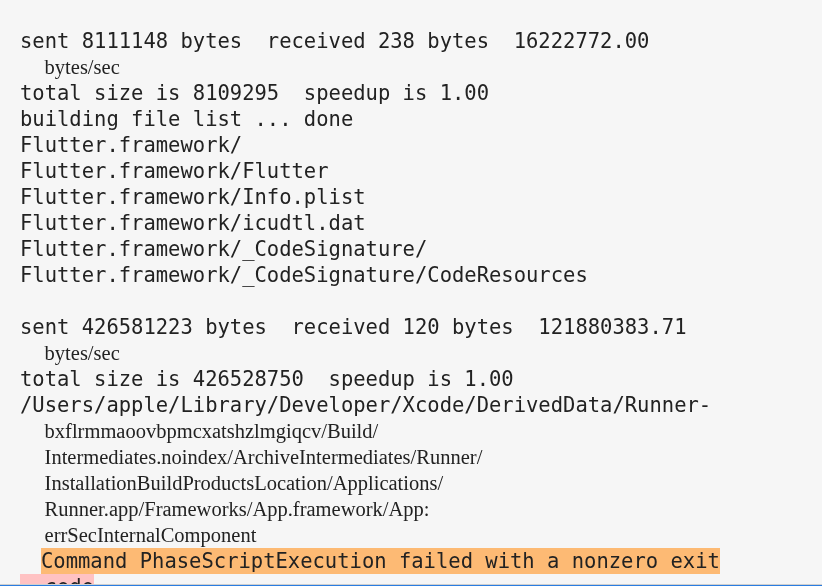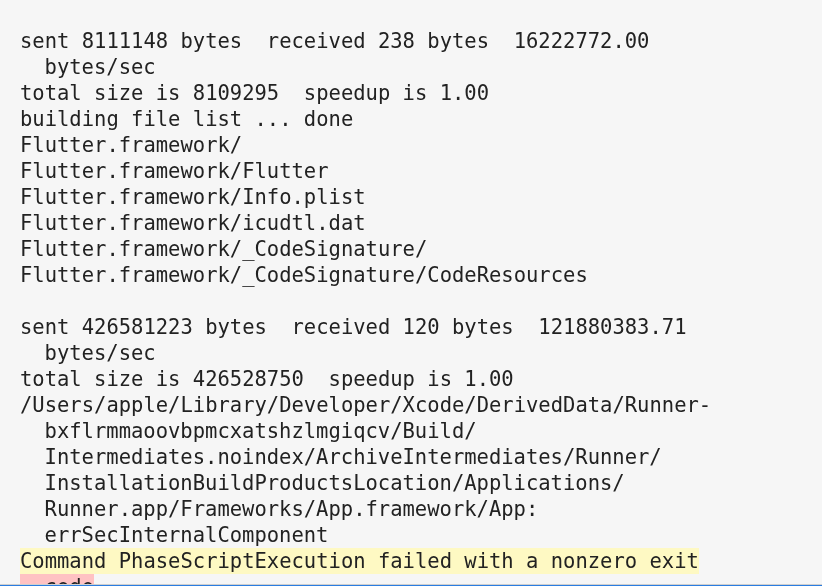--- a/index.html
+++ b/index.html
@@ -23,24 +23,26 @@
       white-space: pre-wrap;
       word-break: break-all;
       font-weight: 500;
     }
     .log-line {
       display: block;
     }
     .continuation {
       padding-left: 1.2em;
       display: block;
+      font-family: Liberation Serif, serif;
     }
     .error-line {
       display: inline-block;
-      background: #fef9c3;
+      background: #fdba74;
+      margin-left: 21px;
     }
     .error-cont {
       display: inline-block;
       background: #ffc2c3;
       padding-left: 1.2em;
     }
     .bottom-line {
       position: absolute;
       bottom: 0;
       left: 0;

